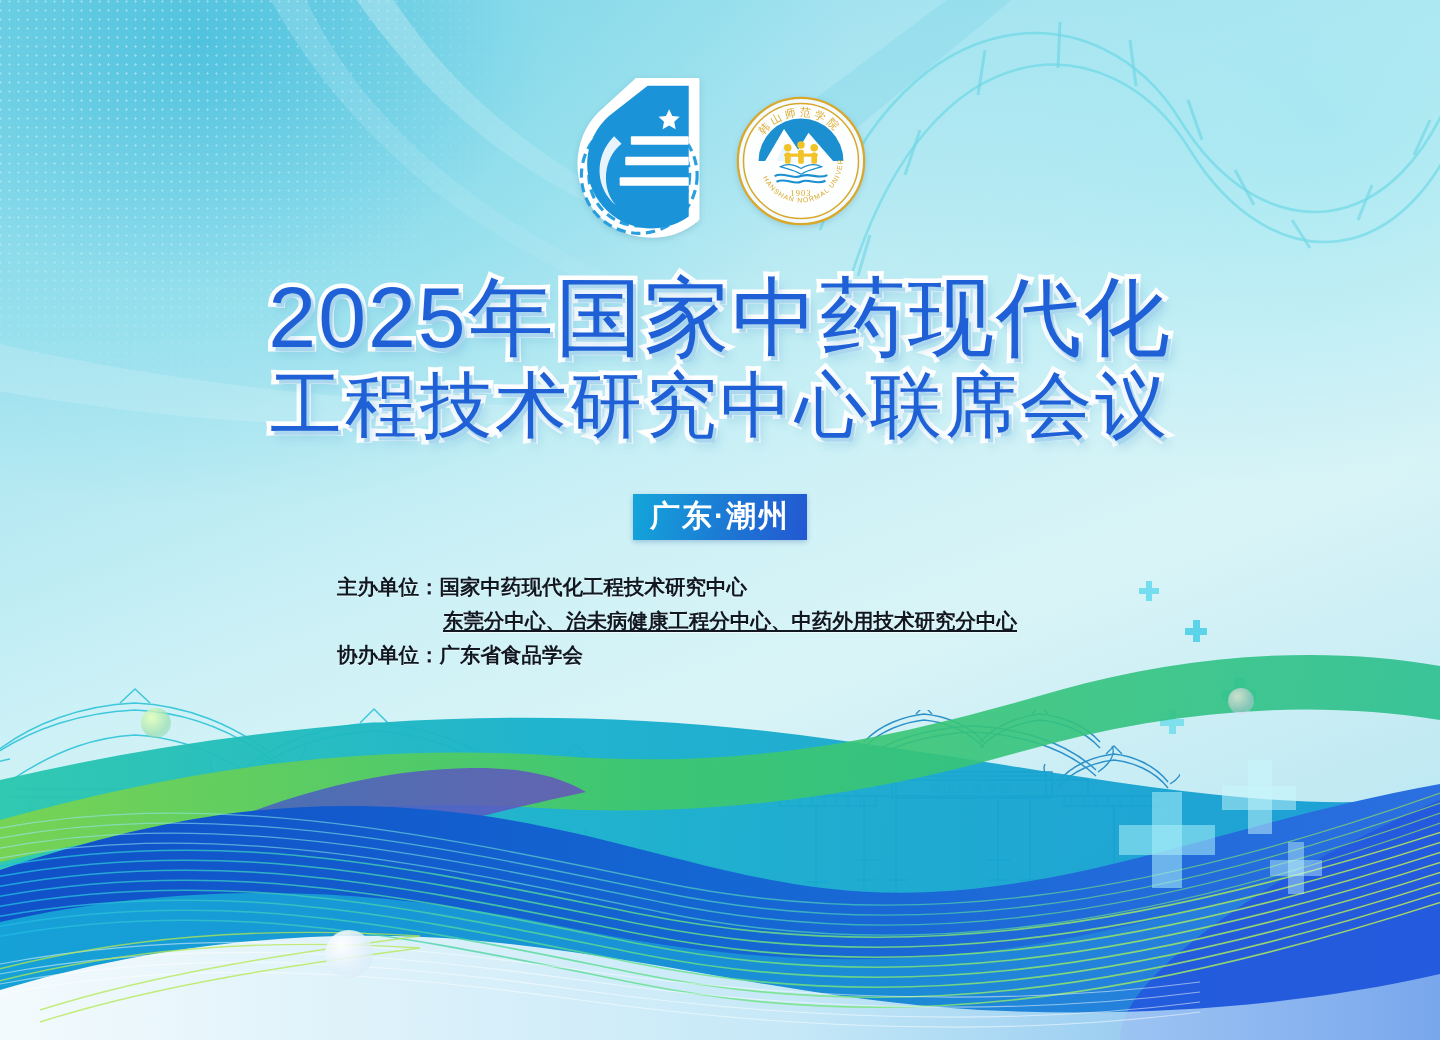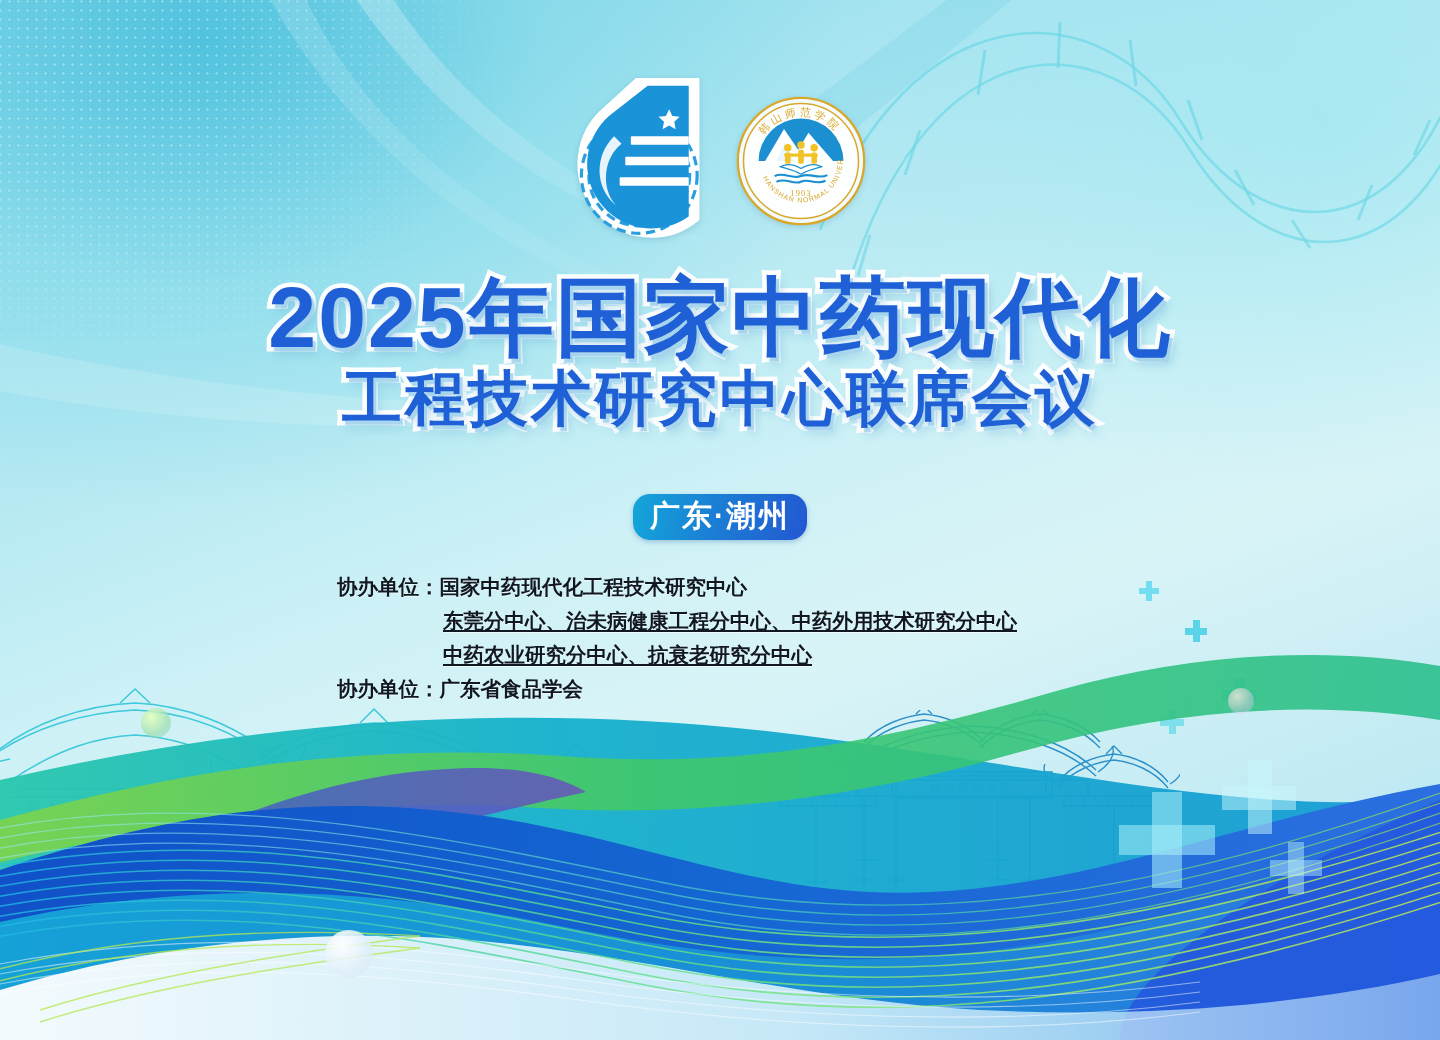--- a/index.html
+++ b/index.html
@@ -43,46 +43,45 @@
   }
   .logo-left  { width:140px; height:165px; filter:drop-shadow(0 2px 3px rgba(30,90,130,.18)); }
   .logo-right { width:132px; height:132px; filter:drop-shadow(0 2px 3px rgba(30,90,130,.18)); }
 
   
   .title-wrap {
     position:absolute; left:0; right:0; top:272px;
     text-align:center; pointer-events:none;
   }
   .title-line {
-    font-size:86px; font-weight:700; letter-spacing:2px; line-height:1.06;
+    font-size:86px; font-weight:400; letter-spacing:2px; line-height:1.06;
     color:#1f60d6;
     -webkit-text-stroke:9px #ffffff;
     paint-order:stroke fill;
     text-shadow:
       3px 4px 0 rgba(150,205,235,.75),
       5px 7px 10px rgba(110,180,215,.45);
   }
-  .title-line.l2 { font-size:60px; margin-top:4px; letter-spacing:3px; }
+  .title-line.l2 { font-size:72px; margin-top:4px; letter-spacing:3px; }
 
   
   .date-row {
     position:absolute; left:0; right:0; top:494px;
     display:flex; justify-content:center; align-items:center; gap:14px;
   }
   .date-text {
     font-size:35px; font-weight:700; color:#1a63c8; letter-spacing:.5px;
     text-shadow:0 1px 1px rgba(255,255,255,.85);
   }
   .city-badge {
     display:inline-block; padding:6px 17px 8px;
     background:linear-gradient(100deg,#13a6da 0%,#1c7ad4 52%,#2358d2 100%);
     color:#ffffff; font-size:30px; font-weight:700; letter-spacing:2px;
     line-height:1.08;
     box-shadow:0 2px 5px rgba(25,80,150,.28);
-    border-radius:17px;
   }
 
   
   .orgs {
     position:absolute; left:337px; top:570px; width:830px;
     color:#111821;
   }
   .org-line {
     font-size:20.5px; font-weight:700; line-height:34px; white-space:nowrap;
     text-shadow:0 1px 0 rgba(255,255,255,.6);
@@ -237,23 +236,22 @@
   <div class="title-wrap">
     <div class="title-line l1">2025年国家中药现代化</div>
     <div class="title-line l2">工程技术研究中心联席会议</div>
   </div>
 
   <div class="date-row">
     <span class="city-badge">广东·潮州</span>
   </div>
 
   <div class="orgs">
-    <div class="org-line">协办单位：国家中药现代化工程技术研究中心</div>
+    <div class="org-line">主办单位：国家中药现代化工程技术研究中心</div>
     <div class="org-line indent">东莞分中心、治未病健康工程分中心、中药外用技术研究分中心</div>
-    <div class="org-line indent">中药农业研究分中心、抗衰老研究分中心</div>
     <div class="org-line">协办单位：广东省食品学会</div>
   </div>
 
   <svg class="arch" style="left:-30px; bottom:35px; width:620px; height:320px; opacity:.95;" viewBox="0 0 620 320">
     <g stroke="#2fc3d8" stroke-width="1.5" fill="none" opacity=".95">
 
       <path d="M10,80 C60,34 120,20 165,18 C210,20 265,36 318,82"></path>
       <path d="M10,80 C60,40 120,27 165,25 C210,27 265,42 318,88"></path>
       <path d="M6,86 C18,80 28,76 40,74 M288,74 C300,76 312,80 324,86"></path>
       <path d="M150,18 l15,-14 l15,14"></path>

